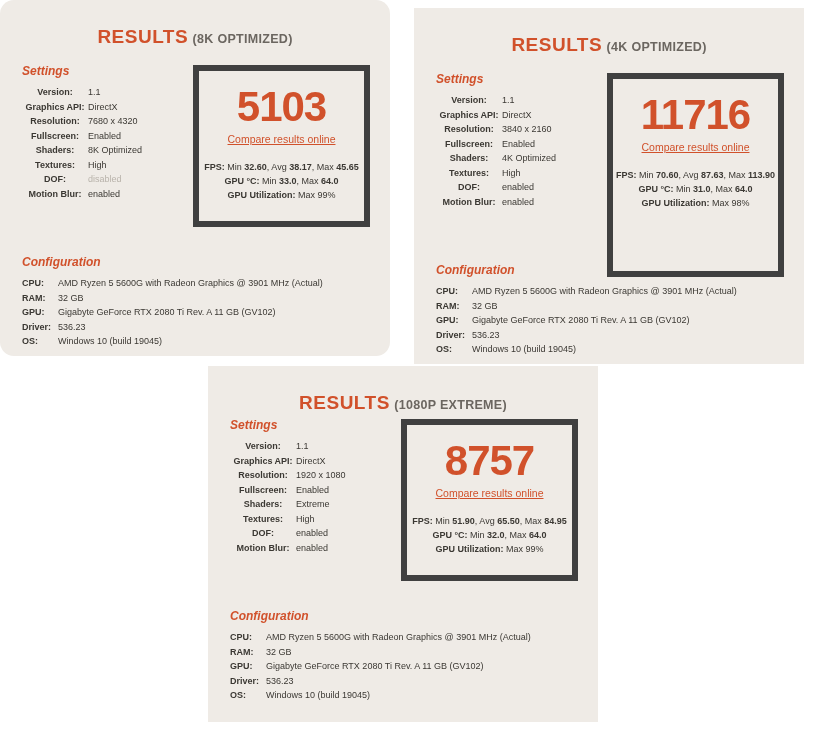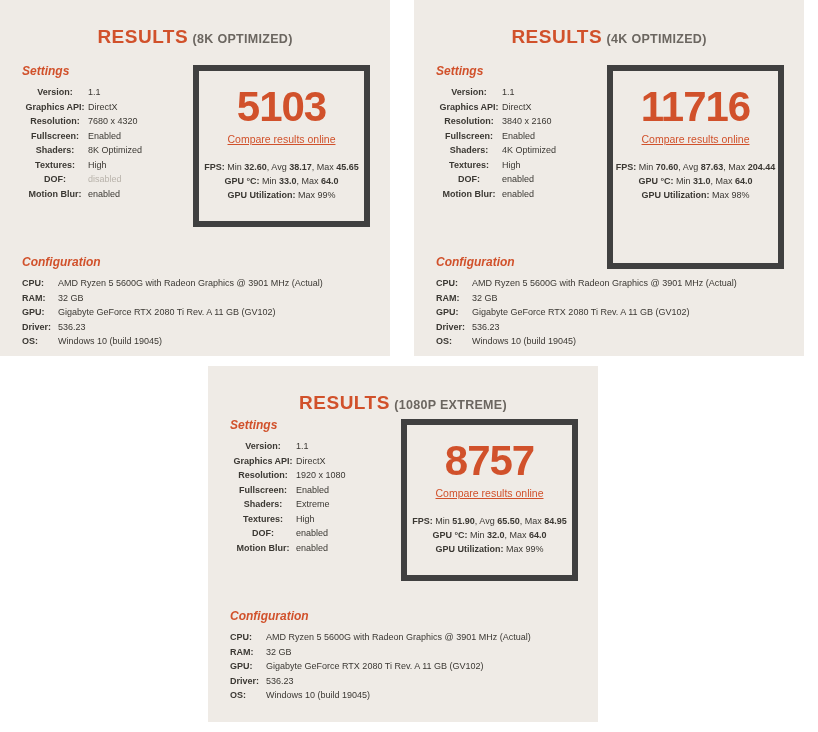--- a/index.html
+++ b/index.html
@@ -12,22 +12,22 @@
     height: 732px;
     position: relative;
     font-family: "Liberation Sans", sans-serif;
     overflow: hidden;
   }
   .panel {
     position: absolute;
     background: #efebe6;
     box-sizing: border-box;
   }
-  #panel-8k  { left: 0px;   top: 0px;   width: 390px; height: 356px; }
-  #panel-4k  { left: 414px; top: 0px;   width: 390px; height: 356px; }
+  #panel-8k  { left: 0px;   top: 0px;   width: 390px; height: 356px; border-radius: 14px; }
+  #panel-4k  { left: 414px; top: 8px;   width: 390px; height: 356px; }
   #panel-1080{ left: 208px; top: 366px; width: 390px; height: 356px; }
 
   .results-head {
     text-align: center;
     padding-top: 26px;
     white-space: nowrap;
   }
   .results-word {
     color: #d1512b;
     font-weight: bold;
@@ -250,21 +250,21 @@
           <span class="skey">Motion Blur:</span>
           <span class="sval">enabled</span>
         </div>
     </div>
   </div>
 
   <div class="score-box" style="left:193px; top:65px; width:177px; height:204px;">
     <div class="score-num">11716</div>
     <a class="compare-link">Compare results online</a>
     <div class="stats-wrap">
-      <div class="stat-line"><span class="lbl">FPS:</span><span> Min </span><span class="bold">70.60</span><span>, Avg </span><span class="bold">87.63</span><span>, Max </span><span class="bold">204.44</span></div>
+      <div class="stat-line"><span class="lbl">FPS:</span><span> Min </span><span class="bold">70.60</span><span>, Avg </span><span class="bold">87.63</span><span>, Max </span><span class="bold">113.90</span></div>
       <div class="stat-line"><span class="lbl">GPU °C:</span><span> Min </span><span class="bold">31.0</span><span>, Max </span><span class="bold">64.0</span></div>
       <div class="stat-line"><span class="lbl">GPU Utilization:</span><span> Max 98%</span></div>
     </div>
   </div>
 
   <div class="config-block" style="top:255px;">
     <div class="section-title">Configuration</div>
     <div class="config-rows">
       <div class="crow">
           <span class="ckey">CPU:</span>

